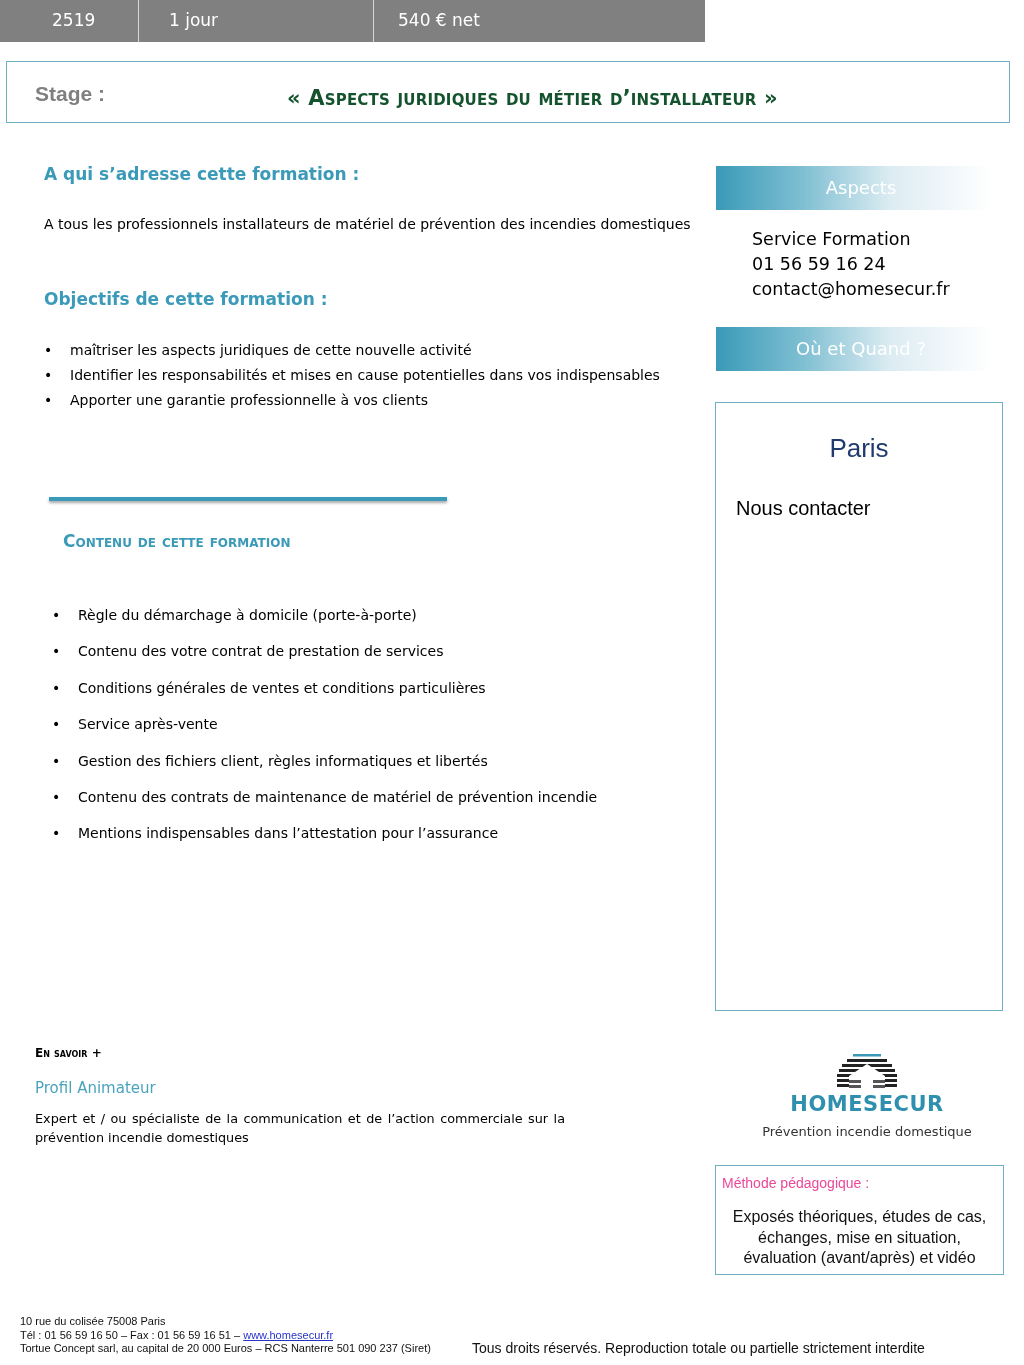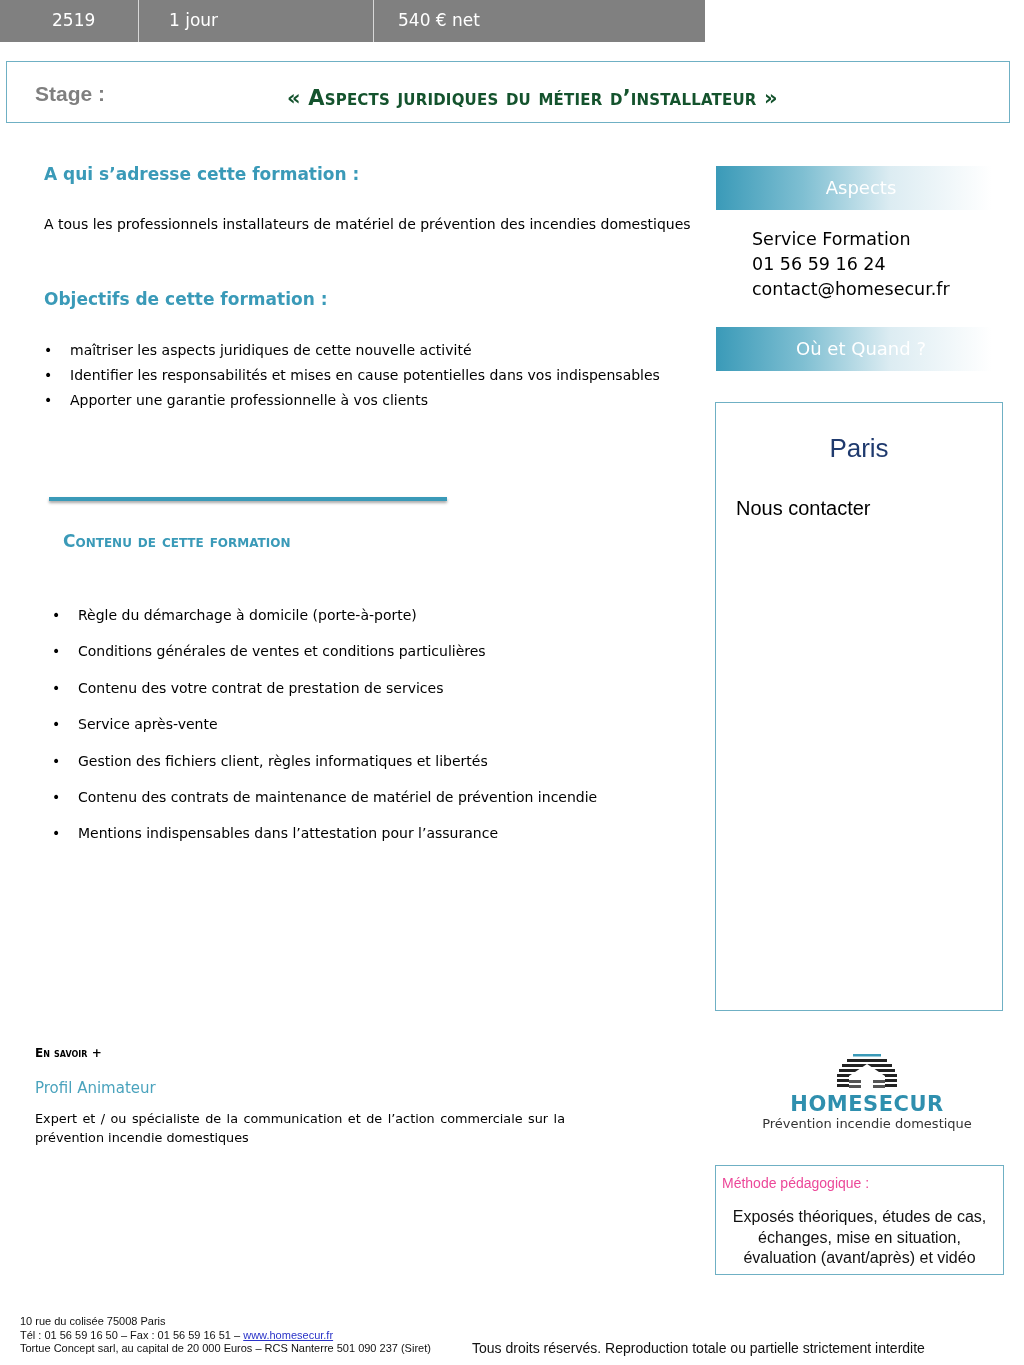--- a/index.html
+++ b/index.html
@@ -81,21 +81,21 @@
     }
     .more-sub { position: absolute; left: 35px; top: 1079px; color: #4aa3bd; font-size: 15px; font-family: "DejaVu Sans", sans-serif; }
     .more-text {
       position: absolute; left: 35px; top: 1109px; width: 530px; font-size: 12.8px; line-height: 19px;
       text-align: justify; text-align-last: left; font-family: "DejaVu Sans", sans-serif;
     }
 
     .logo { position: absolute; left: 760px; top: 1052px; width: 214px; height: 86px; text-align: center; }
     .logo svg { display: block; margin: 0 auto; }
     .logo-name { color: #2f8fae; font-size: 21px; font-weight: bold; letter-spacing: 0.5px; margin-top: 0px; font-family: "DejaVu Sans", sans-serif; }
-    .logo-tag { color: #333; font-size: 13px; margin-top: 0px; font-family: "DejaVu Sans", sans-serif; }
+    .logo-tag { color: #333; font-size: 13px; margin-top: 8px; font-family: "DejaVu Sans", sans-serif; }
 
     .method-box {
       position: absolute; left: 715px; top: 1165px; width: 289px; height: 110px;
       border: 1.5px solid #6fb0c4; box-sizing: border-box;
     }
     .method-h { position: absolute; left: 6px; top: 9px; color: #ec4899; font-size: 14px; }
     .method-t { position: absolute; left: 6px; right: 6px; top: 41px; text-align: center; font-size: 16px; line-height: 20.5px; color: #111; }
 
     .footer-addr { position: absolute; left: 20px; top: 1315px; font-size: 11px; line-height: 13.5px; color: #111; }
     .footer-addr a { color: #2a33c8; text-decoration: underline; }
@@ -122,22 +122,22 @@
 <ul class="body-text obj-list">
   <li>maîtriser les aspects juridiques de cette nouvelle activité</li>
   <li>Identifier les responsabilités et mises en cause potentielles dans vos indispensables</li>
   <li>Apporter une garantie professionnelle à vos clients</li>
 </ul>
 
 <div class="divider"></div>
 <div class="content-h">Contenu de cette formation</div>
 <ul class="body-text content-list">
   <li>Règle du démarchage à domicile (porte-à-porte)</li>
+  <li>Contenu des votre contrat de prestation de services</li>
   <li>Conditions générales de ventes et conditions particulières</li>
-  <li>Contenu des votre contrat de prestation de services</li>
   <li>Service après-vente</li>
   <li>Gestion des fichiers client, règles informatiques et libertés</li>
   <li>Contenu des contrats de maintenance de matériel de prévention incendie</li>
   <li>Mentions indispensables dans l’attestation pour l’assurance</li>
 </ul>
 
 <div class="side-banner banner-contact">Aspects</div>
 <div class="contact-info">
   <div>Service Formation</div>
   <div>01 56 59 16 24</div>

